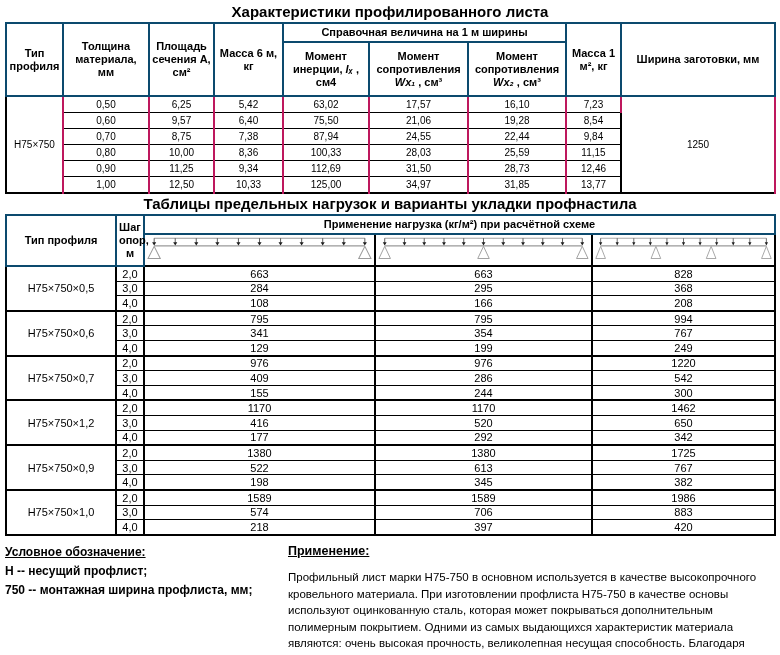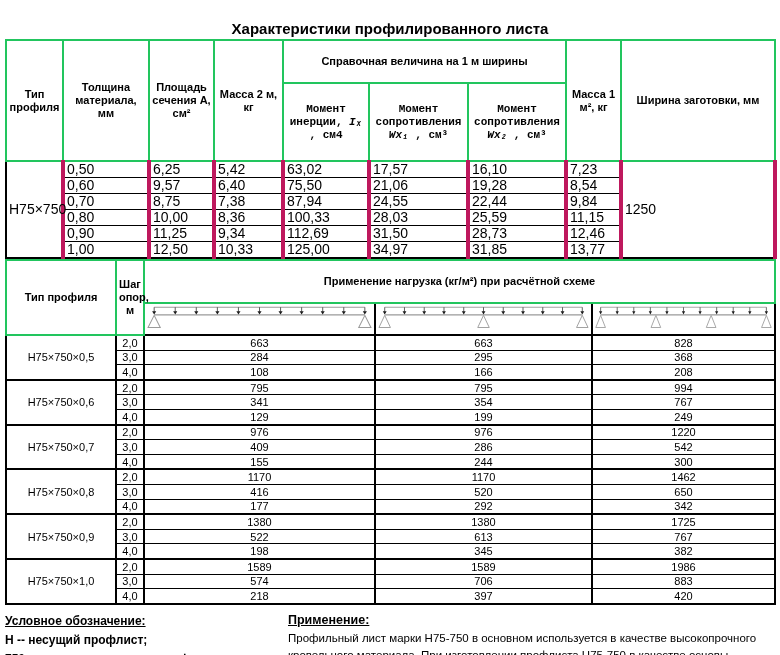--- a/index.html
+++ b/index.html
@@ -1,42 +1,42 @@
 <!DOCTYPE html>
 <html><head>
 <meta charset="utf-8">
 <style>
   html,body{margin:0;padding:0;background:#fff;}
   body{width:780px;height:655px;overflow:hidden;color:#000;
        font-family:"Liberation Sans",sans-serif;}
   .page{padding:2px 5px 0 5px;}
-  .doc-title{font-size:15px;font-weight:bold;text-align:center;margin:18px 0 2px 0;}
+  .doc-title{font-size:15px;font-weight:bold;text-align:center;margin:1px 0 2px 0;}
   table{border-collapse:collapse;table-layout:fixed;width:770px;}
   .t1,.t2{border:2px solid #000;}
-  .t1 th,.t2 th{border:2px solid #22c55e;font-size:11px;font-weight:bold;
-                text-align:center;vertical-align:middle;padding:13px 2px;line-height:13px;}
-  .t1 tbody td{border-left:2px solid #000;border-right:4px solid #be185d;border-top:1px solid #000;
-               font-size:14px;vertical-align:middle;height:15px;
+  .t1 th,.t2 th{border:2px solid #0c4a6e;font-size:11px;font-weight:bold;
+                text-align:center;vertical-align:middle;padding:1px 2px;line-height:13px;}
+  .t1 tbody td{border-left:2px solid #000;border-right:2px solid #be185d;border-top:1px solid #000;
+               font-size:10px;text-align:center;vertical-align:middle;height:15px;
                padding:0 2px;line-height:13px;}
   .t2 tbody td{border-left:2px solid #000;border-right:2px solid #000;border-top:1px solid #000;
                font-size:11px;text-align:center;vertical-align:middle;height:13.6px;
                padding:0 2px;line-height:12px;}
   .t2 tbody tr.group-start td{border-top:2px solid #000;}
   .sym{font-style:italic;}
   .group-th{height:15px;}
-  .hdr2 th{height:50px;font-family:Liberation Mono, monospace;}
+  .hdr2 th{height:50px;}
   .load-th{height:15px;}
   .step-th{padding:1px 0;}
   .scheme-cell{border:2px solid #000;padding:1px 2px;height:28px;vertical-align:top;}
   .scheme-svg{width:100%;height:27px;display:block;}
   .bottom{display:flex;margin-top:7px;}
   .legend{width:283px;font-size:12px;font-weight:bold;line-height:19px;}
   .legend-heading{text-decoration:underline;}
   .application{width:487px;font-size:11.5px;line-height:16.5px;}
-  .app-heading{font-size:12.5px;font-weight:bold;text-decoration:underline;margin-bottom:2px;}
+  .app-heading{font-size:12.5px;font-weight:bold;text-decoration:underline;margin-bottom:10px;}
 </style>
 </head>
 <body>
 
 <div class="page">
 
   <div class="doc-title">Характеристики профилированного листа</div>
 
   <table class="t1">
     <colgroup>
@@ -48,21 +48,21 @@
         <col style="width:99px">
       <col style="width:98px">
         <col style="width:55px">
         <col style="width:154px">
     </colgroup>
     <thead>
       <tr>
         <th rowspan="2">Тип профиля</th>
         <th rowspan="2">Толщина материала, мм</th>
         <th rowspan="2">Площадь сечения А, см²</th>
-        <th rowspan="2">Масса 2 м, кг</th>
+        <th rowspan="2">Масса 6 м, кг</th>
         <th colspan="3" class="group-th">Справочная величина на 1 м ширины</th>
         <th rowspan="2">Масса 1 м², кг</th>
         <th rowspan="2">Ширина заготовки, мм</th>
       </tr>
       <tr class="hdr2">
         <th><span>Момент инерции, </span><span class="sym">Iₓ</span><span> , см4</span></th>
         <th><span>Момент сопротивления </span><span class="sym">Wx₁</span><span> , см³</span></th>
         <th><span>Момент сопротивления </span><span class="sym">Wx₂</span><span> , см³</span></th>
       </tr>
     </thead>
@@ -119,20 +119,21 @@
           <td>12,50</td>
           <td>10,33</td>
           <td>125,00</td>
           <td>34,97</td>
           <td>31,85</td>
           <td>13,77</td>
         </tr>
       </tbody>
   </table>
 
+  <div class="doc-title">Таблицы предельных нагрузок и варианты укладки профнастила</div>
 
   <table class="t2">
     <colgroup>
       <col style="width:110px">
         <col style="width:28px">
         <col style="width:231px">
       <col style="width:217px">
         <col style="width:183px">
     </colgroup>
     <thead>
@@ -289,21 +290,21 @@
           <td>286</td>
           <td>542</td>
         </tr>
         <tr>
           <td>4,0</td>
           <td>155</td>
           <td>244</td>
           <td>300</td>
         </tr>
         <tr class="group-start">
-          <td rowspan="3">Н75×750×0,8</td>
+          <td rowspan="3">Н75×750×1,2</td>
           <td>2,0</td>
           <td>1170</td>
           <td>1170</td>
           <td>1462</td>
         </tr>
         <tr>
           <td>3,0</td>
           <td>416</td>
           <td>520</td>
           <td>650</td>

